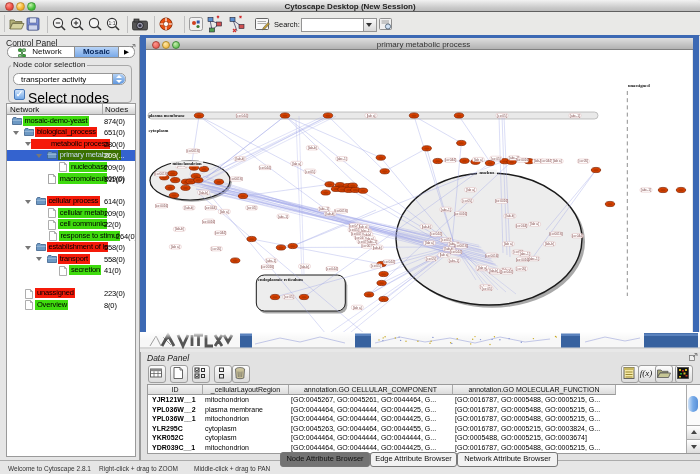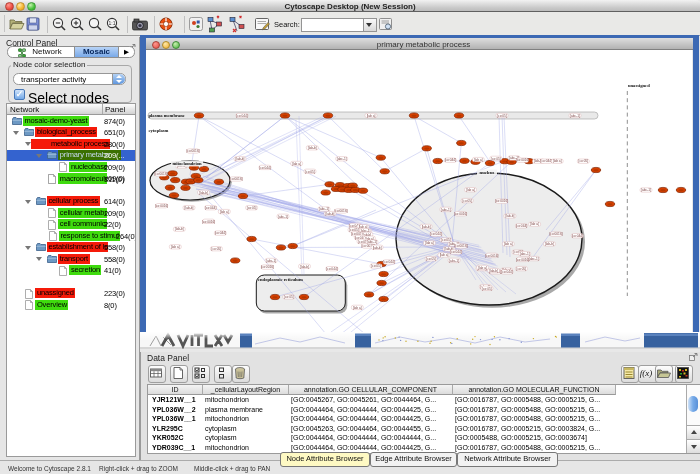--- a/index.html
+++ b/index.html
@@ -44,21 +44,21 @@
   #ifb-left{left:140px;top:35px;width:6px;height:310px;background:#3c69b4;}
   #ifb-right{left:693px;top:35px;width:6px;height:298px;background:#3c69b4;}
   #iftitle{left:146px;top:38px;width:547px;height:11px;background:linear-gradient(#dedede,#b2b2b2);border-bottom:1px solid #808080;}
   .tl2{top:3px;width:6px;height:6px;border-radius:50%;}
   #iftext{left:4px;top:1.5px;width:547px;text-align:center;font-size:8px;color:#333;}
   #canvas{left:146px;top:50px;width:546px;height:282px;background:#fff;overflow:hidden;}
   
   #strip{left:140px;top:332px;width:560px;height:17px;background:#ececec;}
   
   #dpanel{left:140px;top:352px;width:560px;height:108px;background:#e2e2e2;border-left:1px solid #9a9a9a;}
-  #dptitle{left:0px;top:0px;width:560px;height:11px;background:#e2e2e2;font-size:8.5px;color:#222;}
+  #dptitle{left:0px;top:0px;width:560px;height:11px;background:#e2e2e2;font-size:8.5px;color:#222;font-style:italic;}
   .dpbtn{top:13px;width:16px;height:16px;background:linear-gradient(#fdfdfd,#dcdcdc);border:1px solid #9f9f9f;border-radius:3px;}
   #dtable{left:6px;top:32px;width:551px;height:68px;background:#fff;border:1px solid #9a9a9a;font-size:7px;}
   .dhcell{top:0;height:9px;background:linear-gradient(#f4f4f4,#dcdcdc);border-right:1px solid #aaa;border-bottom:1px solid #999;text-align:center;color:#111;line-height:9px;}
   .drow{left:0;width:520px;height:9.6px;line-height:9.6px;color:#000;white-space:nowrap;}
   .dc0{position:absolute;left:4px;font-weight:bold;}
   .dc1{position:absolute;left:57px;width:82px;overflow:hidden;}
   .dc2{position:absolute;left:143px;width:160px;overflow:hidden;}
   .dc3{position:absolute;left:307px;width:158px;overflow:hidden;}
   #dscroll{left:538px;top:0px;width:13px;height:68px;border-left:1px solid #aaa;background:#fbfbfb;}
   
@@ -191,21 +191,21 @@
       <div id="combobtn" class="abs">
         <div class="carr" style="top:1px;border-bottom:3px solid #fff;"></div>
         <div class="carr" style="top:6px;border-top:3px solid #fff;"></div>
       </div>
     </div>
     <div id="cbx" class="abs">✓</div>
     <div id="cbxlab" class="abs">Select nodes</div>
     <div id="tree" class="abs">
       <div id="treehdr" class="abs">
           <span style="position:absolute;left:3px;top:1px;">Network</span>
-          <span style="position:absolute;left:98px;top:1px;">Panel</span>
+          <span style="position:absolute;left:98px;top:1px;">Nodes</span>
           <div class="abs" style="left:95px;top:0;width:1px;height:10px;background:#aaa;"></div>
         </div>
       <div id="treerows" class="abs" style="left:0;top:11px;width:128px;height:340px;">
 <div class="trow abs" style="top:0.0px;">
             <div class="tfold" style="left:5.0px;"><svg width="10" height="8" viewBox="0 0 10 8">
                 <path d="M0.5 2 L0.5 7.5 L9.5 7.5 L9.5 1.5 L5 1.5 L4 0.5 L1.5 0.5 Z" fill="#6d99c4" stroke="#3c618c" stroke-width="0.8"></path>
                 <rect x="0.5" y="2.8" width="9" height="1" fill="#9dbcd9"></rect>
               </svg></div>
             <span class="tlab grn" style="left:16.0px;max-width:81.5px;">mosaic-demo-yeast</span>
             <span class="tcnt" style="">874(0)</span>
@@ -1139,21 +1139,21 @@
           <div class="abs" style="left:1px;top:11px;width:10px;height:16px;border-radius:5px;background:linear-gradient(90deg,#cfe2f8,#76aae8 50%,#5890d8);"></div>
           <div class="abs" style="left:0px;top:40px;width:13px;height:13px;background:linear-gradient(#fff,#ddd);border-top:1px solid #aaa;">
             <div style="position:absolute;left:3.5px;top:4px;width:0;height:0;border-left:3px solid transparent;border-right:3px solid transparent;border-bottom:4px solid #444;"></div>
           </div>
           <div class="abs" style="left:0px;top:54px;width:13px;height:13px;background:linear-gradient(#fff,#ddd);border-top:1px solid #aaa;">
             <div style="position:absolute;left:3.5px;top:5px;width:0;height:0;border-left:3px solid transparent;border-right:3px solid transparent;border-top:4px solid #444;"></div>
           </div>
         </div>
     </div>
   </div>
-  <div class="btab abs" style="left:280px;top:452px;width:88px;background:#fef9c3;">Node Attribute Browser</div>
+  <div class="btab abs" style="left:280px;top:452px;width:88px;background:#737373;">Node Attribute Browser</div>
   <div class="btab abs" style="left:370px;top:452px;width:85px;">Edge Attribute Browser</div>
   <div class="btab abs" style="left:457px;top:452px;width:99px;">Network Attribute Browser</div>
 
   <div id="status" class="abs">
     <span class="abs" style="left:8px;top:4px;">Welcome to Cytoscape 2.8.1</span>
     <span class="abs" style="left:99px;top:4px;">Right-click + drag to ZOOM</span>
     <span class="abs" style="left:194px;top:4px;">Middle-click + drag to PAN</span>
   </div>
 </div>
 

